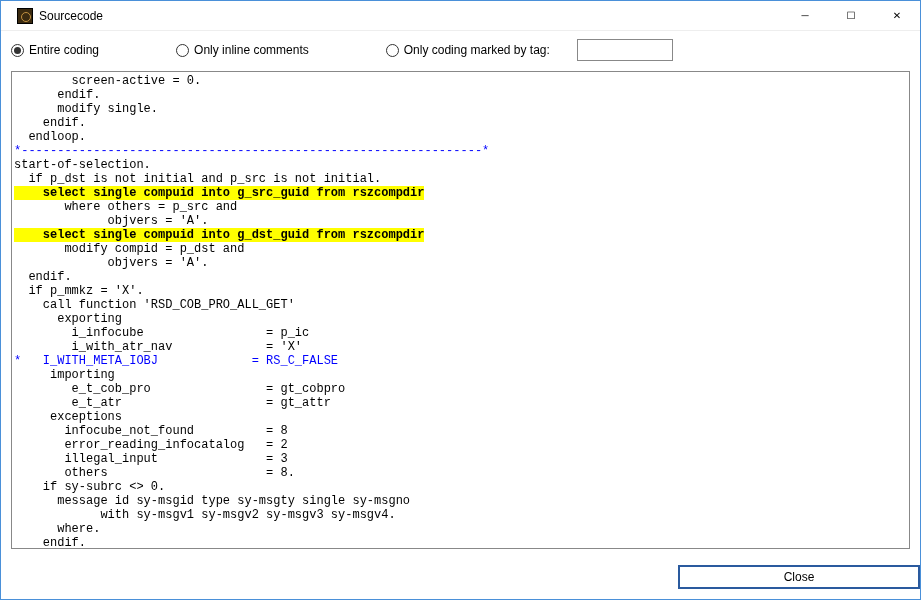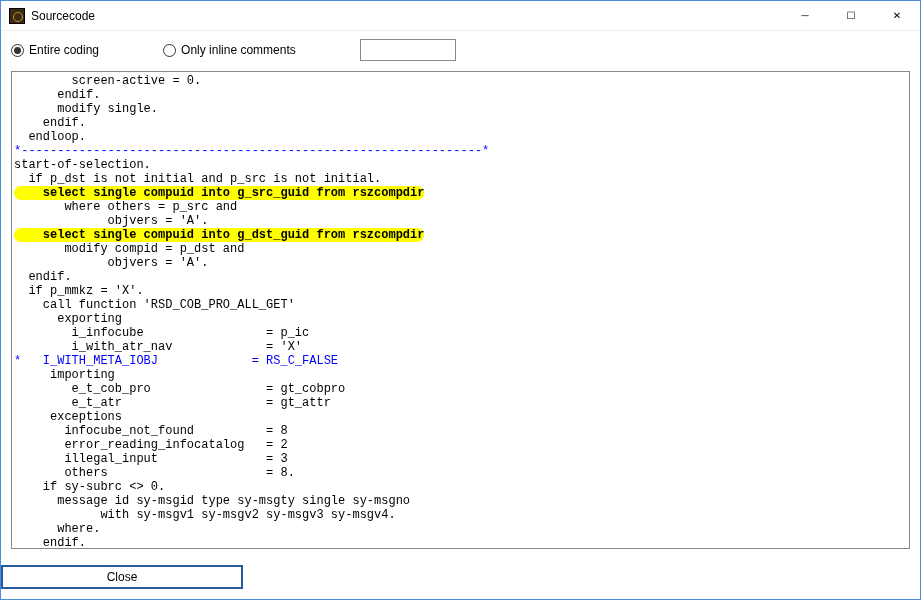--- a/index.html
+++ b/index.html
@@ -1,39 +1,39 @@
 <!DOCTYPE html>
 <html><head>
 <meta charset="utf-8">
 <style>
   * { box-sizing: border-box; }
   html, body { margin: 0; padding: 0; font-family: "Segoe UI", Arial, sans-serif; font-size: 12px; background: #fff; }
   .window { width: 921px; height: 600px; border: 1px solid #4a90d9; display: flex; flex-direction: column; background: #fff; }
-  .titlebar { height: 30px; display: flex; align-items: center; padding-left: 8px; background: #fff; border-bottom: 1px solid #eee; }
+  .titlebar { height: 30px; display: flex; align-items: center; padding-left: 16px; background: #fff; border-bottom: 1px solid #eee; }
   .titlebar-icon { width: 16px; height: 16px; background: #3a2a10; border: 1px solid #000; margin-right: 6px; position: relative; }
   .titlebar-icon::after { content: ""; position: absolute; top: 3px; left: 3px; width: 8px; height: 8px; border: 1px solid #c09040; border-radius: 50%; }
   .title-text { flex: 1; font-size: 12px; color: #000; }
   .win-controls { display: flex; }
   .win-btn { width: 46px; height: 30px; display: flex; align-items: center; justify-content: center; font-family: Arial; font-size: 10px; color: #000; cursor: pointer; }
-  .radiobar { padding: 8px 10px 10px 10px; display: flex; align-items: center; gap: 4px; }
+  .radiobar { padding: 8px 10px 10px 10px; display: flex; align-items: center; gap: 17px; }
   .radio-opt { display: flex; align-items: center; margin-right: 60px; font-size: 12px; color: #000; }
   .radio-circle { width: 13px; height: 13px; border: 1px solid #333; border-radius: 50%; margin-right: 5px; display: flex; align-items: center; justify-content: center; }
   .radio-dot { width: 7px; height: 7px; background: #333; border-radius: 50%; }
   .tag-input { width: 96px; height: 22px; border: 1px solid #888; padding: 2px 4px; font-size: 12px; }
   .code-wrap { flex: 1; margin: 0 10px 8px 10px; border: 1px solid #888; position: relative; overflow: hidden; }
   .code-inner { position: absolute; inset: 0; overflow: auto; padding: 2px 4px 2px 2px; }
   .code-inner::-webkit-scrollbar { width: 17px; }
   .code-inner::-webkit-scrollbar-track { background: #f0f0f0; }
   .code-inner::-webkit-scrollbar-thumb { background: #c0c0c0; border: 1px solid #a0a0a0; }
   .code-inner::-webkit-scrollbar-button { background: #f0f0f0; height: 17px; border: 1px solid #c0c0c0; }
   pre.code { margin: 0; font-family: "Courier New", monospace; font-size: 12px; line-height: 14px; white-space: pre; color: #000; }
   .blue { color: #0000ff; }
-  .hl { background: #ffff00; border-radius: 7px; }
+  .hl { background: #ffff00; }
   .b { font-weight: bold; }
-  .footer { padding: 8px 0 10px 0; display: flex; justify-content: flex-start; }
+  .footer { padding: 8px 0 10px 0; display: flex; justify-content: flex-end; }
   .close-btn { width: 242px; height: 24px; border: 2px solid #2a5a9e; background: #fff; font-size: 12px; color: #000; cursor: pointer; display: flex; align-items: center; justify-content: center; }
 </style>
 </head>
 <body>
 
 <div class="window">
   <div class="titlebar">
     <div class="titlebar-icon"></div>
     <div class="title-text">Sourcecode</div>
     <div class="win-controls">
@@ -46,20 +46,24 @@
   <div class="radiobar">
     <label class="radio-opt">
       <span class="radio-circle">
           <span class="radio-dot"></span>
         </span>
       <span>Entire coding</span>
     </label>
     <label class="radio-opt">
       <span class="radio-circle"></span>
       <span>Only inline comments</span>
+    </label>
+    <label class="radio-opt" style="margin-right:10px">
+      <span class="radio-circle"></span>
+      <span>Only coding marked by tag:</span>
     </label>
     <input type="text" class="tag-input" value="" style="">
   </div>
 
   <div class="code-wrap">
     <div class="code-inner">
 <pre class="code"><span>        screen-active = 0.</span>
 <span>      endif.</span>
 <span>      modify single.</span>
 <span>    endif.</span>

